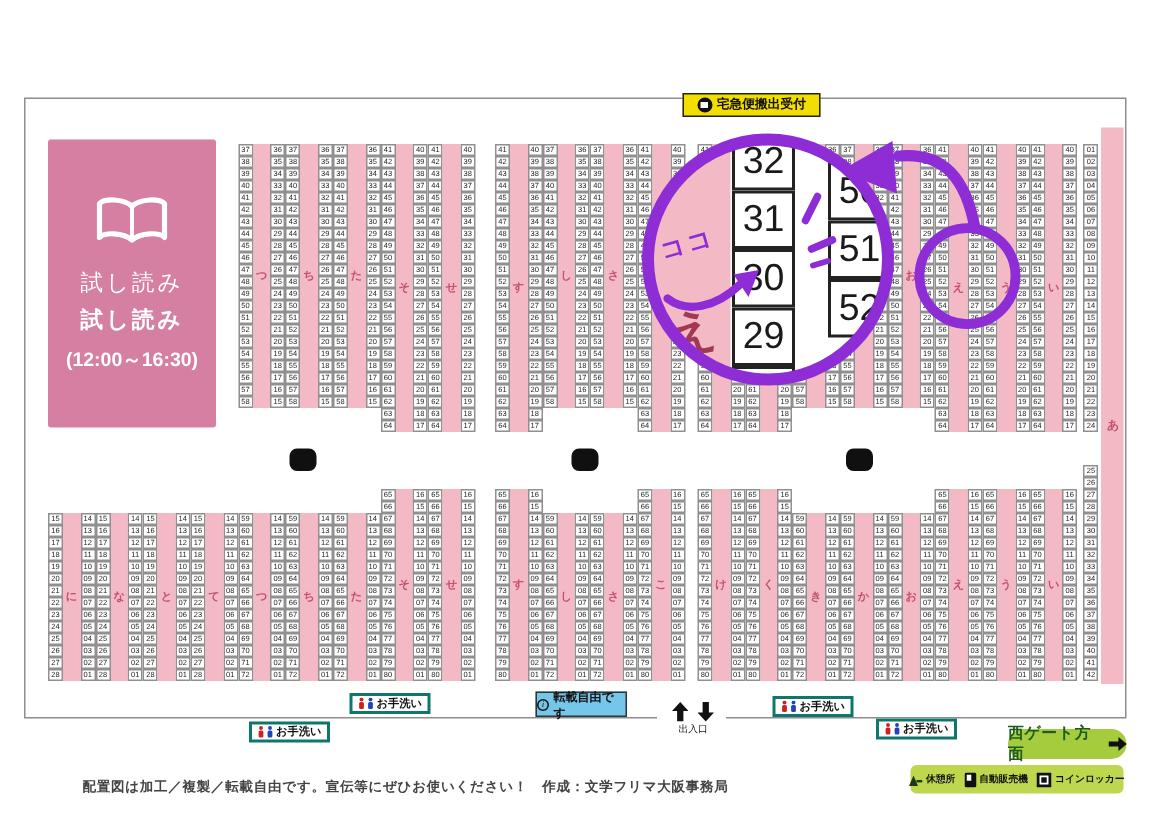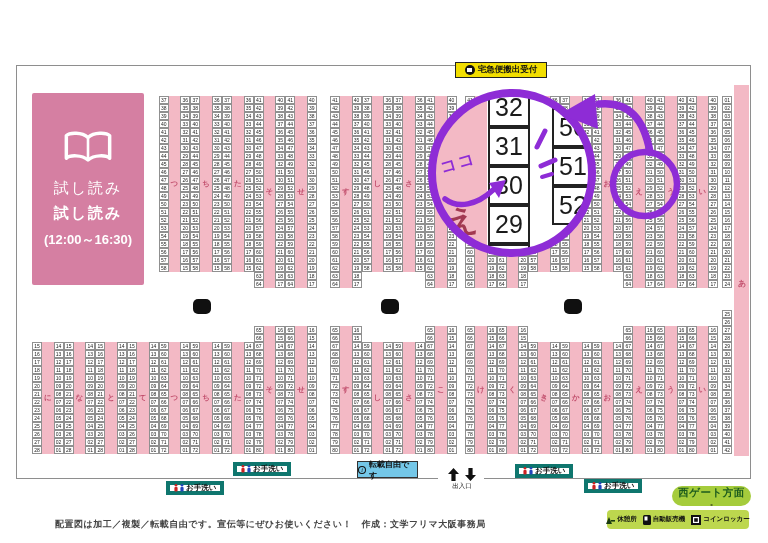--- a/index.html
+++ b/index.html
@@ -37,36 +37,36 @@
   .pillar{position:absolute;width:18px;height:15px;background:#101010;border-radius:5px;z-index:3;}
 
   
   .takkyu{position:absolute;left:455px;top:62px;width:92px;height:16px;background:#f2de00;border:1px solid #222;
           display:flex;align-items:center;justify-content:center;gap:3px;z-index:10;}
   .takkyu .txt{font-size:8.5px;font-weight:bold;color:#111;}
   .takkyu .ticon{width:10px;height:10px;background:#111;border-radius:50%;position:relative;}
   .takkyu .ticon::after{content:"";position:absolute;left:2.5px;top:3px;width:5px;height:4px;background:#fff;}
 
   
-  .wc{position:absolute;height:14px;background:#fff;border:4px solid #0f766e;display:flex;align-items:center;
+  .wc{position:absolute;height:14px;background:#fff;border:2px solid #0f766e;display:flex;align-items:center;
       padding:0 4px;gap:2px;z-index:6;}
   .wc .txt{font-size:7.5px;font-weight:bold;color:#111;white-space:nowrap;}
   .office{position:absolute;left:357px;top:461px;width:61px;height:17px;background:#74c7e8;border:1px solid #333;
           display:flex;align-items:center;justify-content:center;gap:3px;z-index:6;}
   .office .txt{font-size:8px;font-weight:bold;color:#111;}
   .office .i-circ{width:8px;height:8px;border:1px solid #111;border-radius:50%;font-size:6px;line-height:6px;
                   text-align:center;color:#111;font-family:"Liberation Serif",serif;font-style:italic;}
   .gap-patch{position:absolute;left:438px;top:476px;width:46px;height:5px;background:#fff;z-index:5;}
   .exit{position:absolute;left:442px;top:468px;width:40px;z-index:6;text-align:center;}
   .exit .arrows{display:flex;justify-content:center;gap:6px;}
   .exit .txt{font-size:6.5px;color:#111;margin-top:1px;}
 
   
   .westgate{position:absolute;left:672px;top:486px;width:79px;height:20px;background:#a5cc3c;border-radius:10px;
-            display:flex;align-items:center;justify-content:center;gap:4px;z-index:6;flex-direction:column;}
+            display:flex;align-items:center;justify-content:center;gap:4px;z-index:6;}
   .westgate .txt{font-size:10.5px;font-weight:bold;color:#1d5c1d;letter-spacing:.5px;}
   .legend{position:absolute;left:607px;top:510px;width:142px;height:19px;background:#bdd74e;border-radius:4px;
           display:flex;align-items:center;justify-content:center;gap:6px;z-index:6;}
   .legend .item{display:flex;align-items:center;gap:2px;}
   .legend .item .txt{font-size:6.5px;color:#111;font-weight:bold;white-space:nowrap;}
 
   .footnote{position:absolute;left:55px;top:518px;font-size:9px;font-weight:bold;color:#444;letter-spacing:.5px;}
 
   
   .callout{position:absolute;left:431px;top:92px;width:162px;height:162px;border-radius:50%;overflow:hidden;

